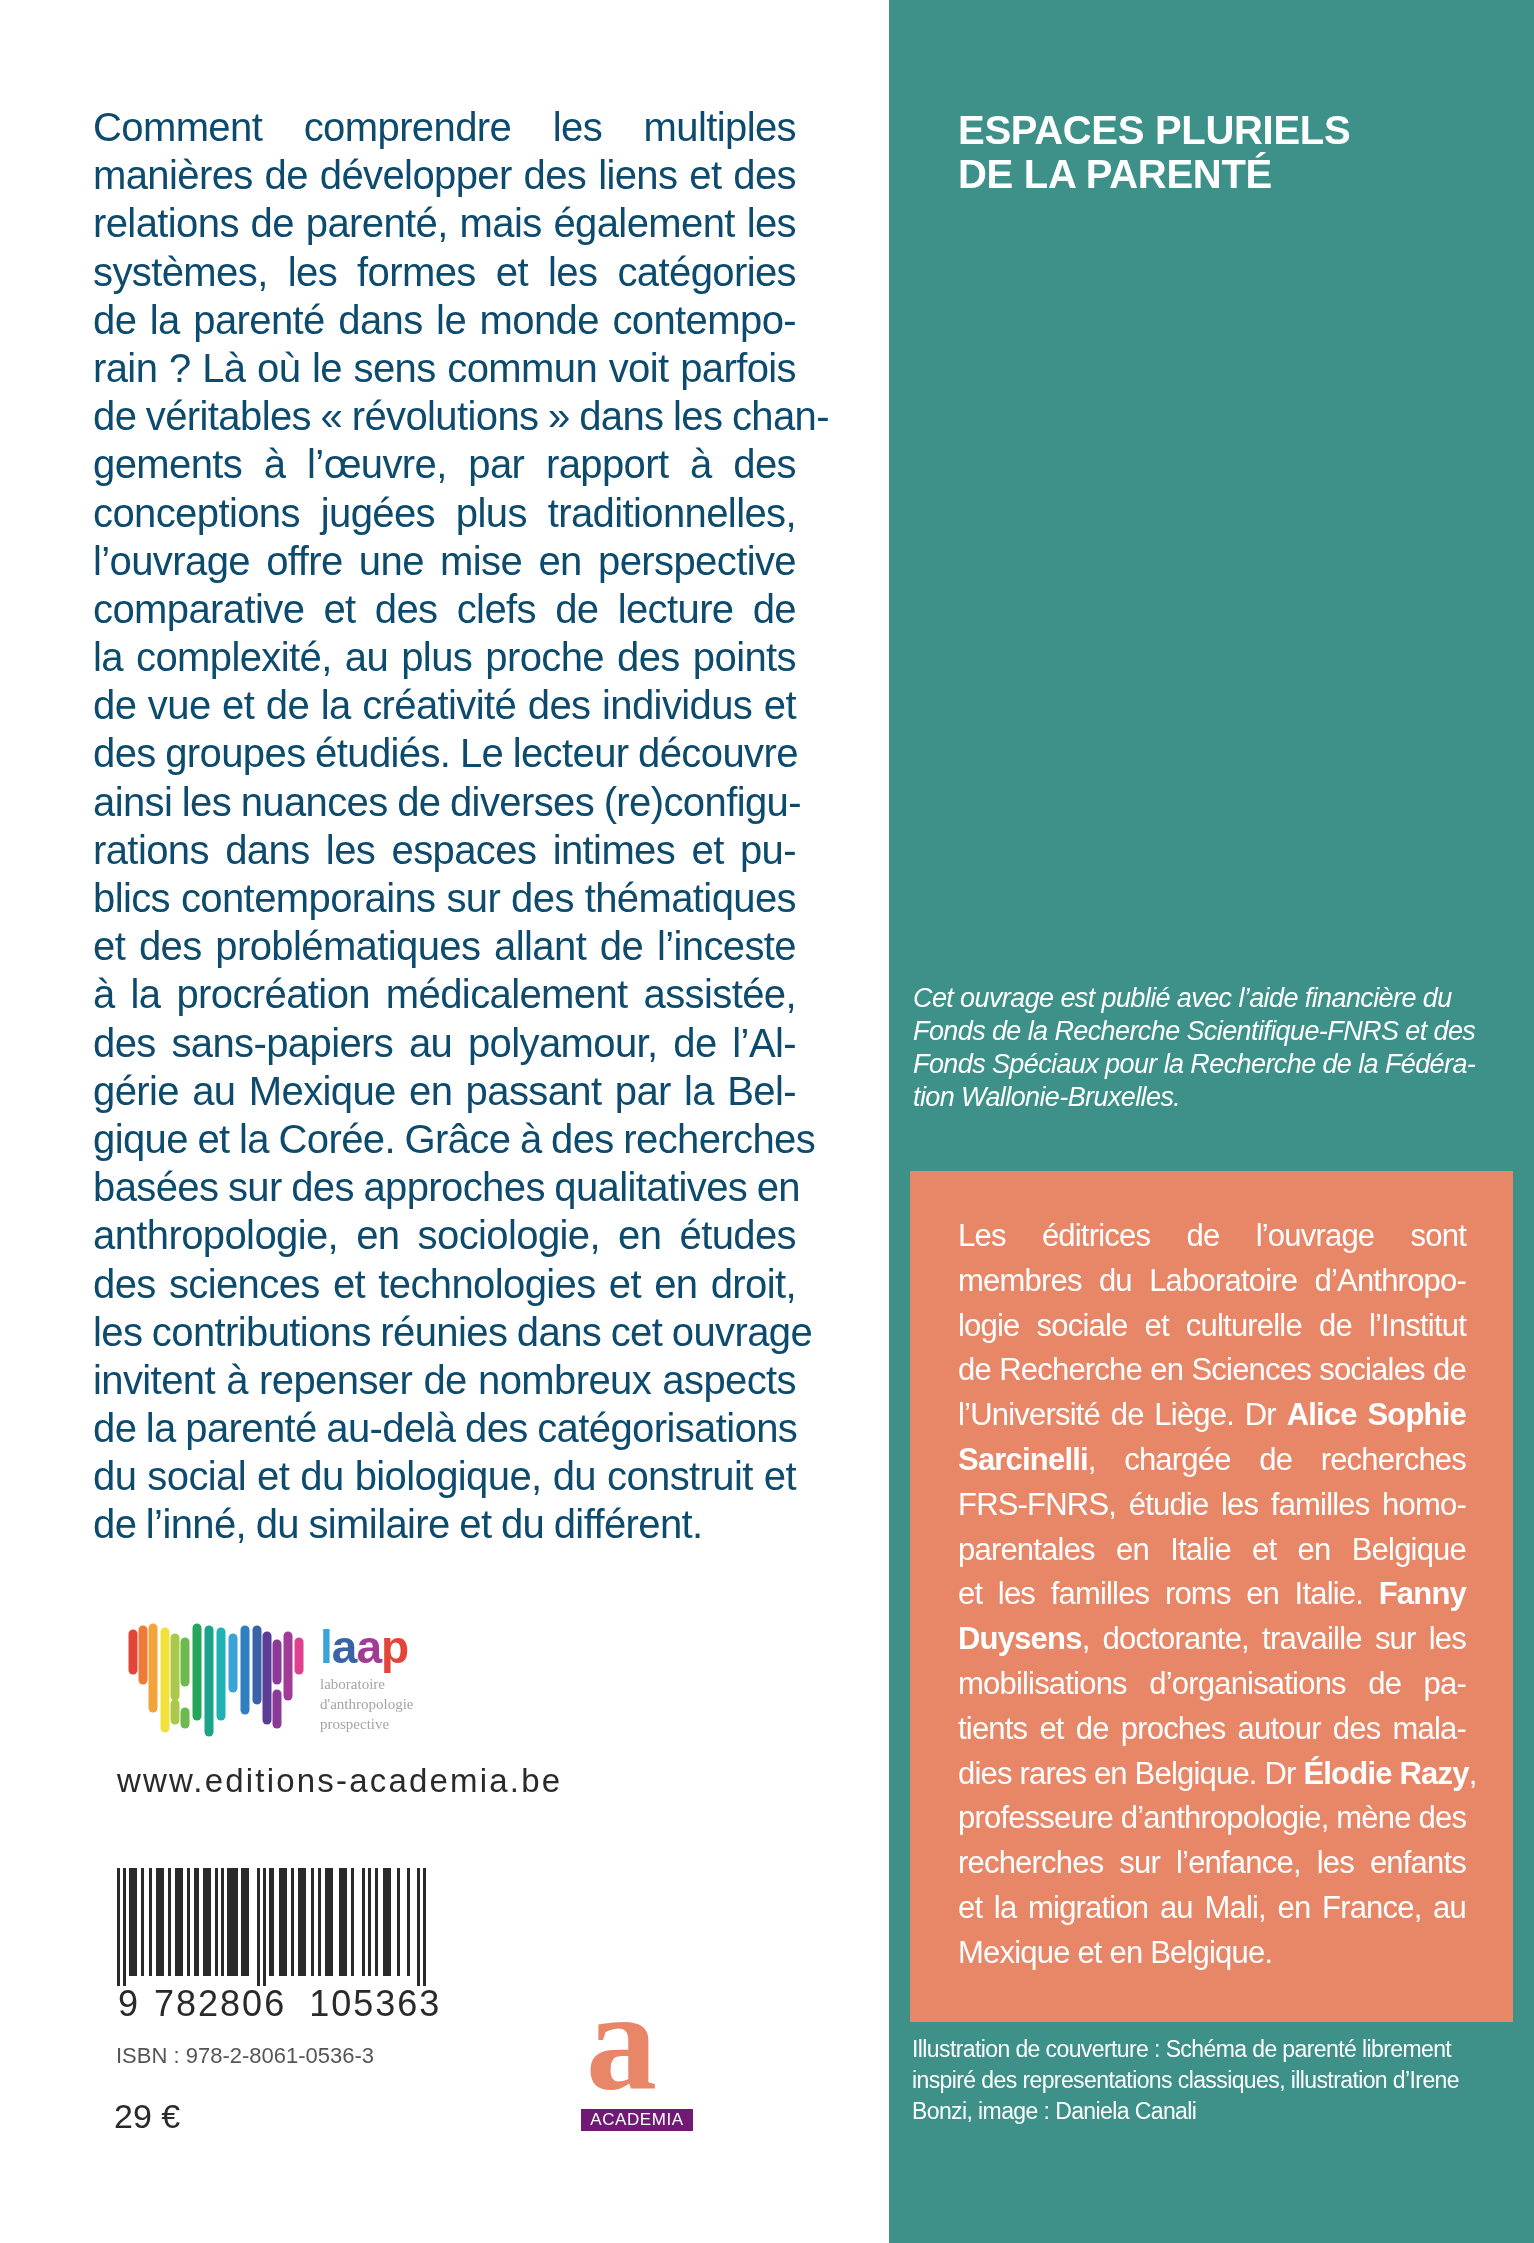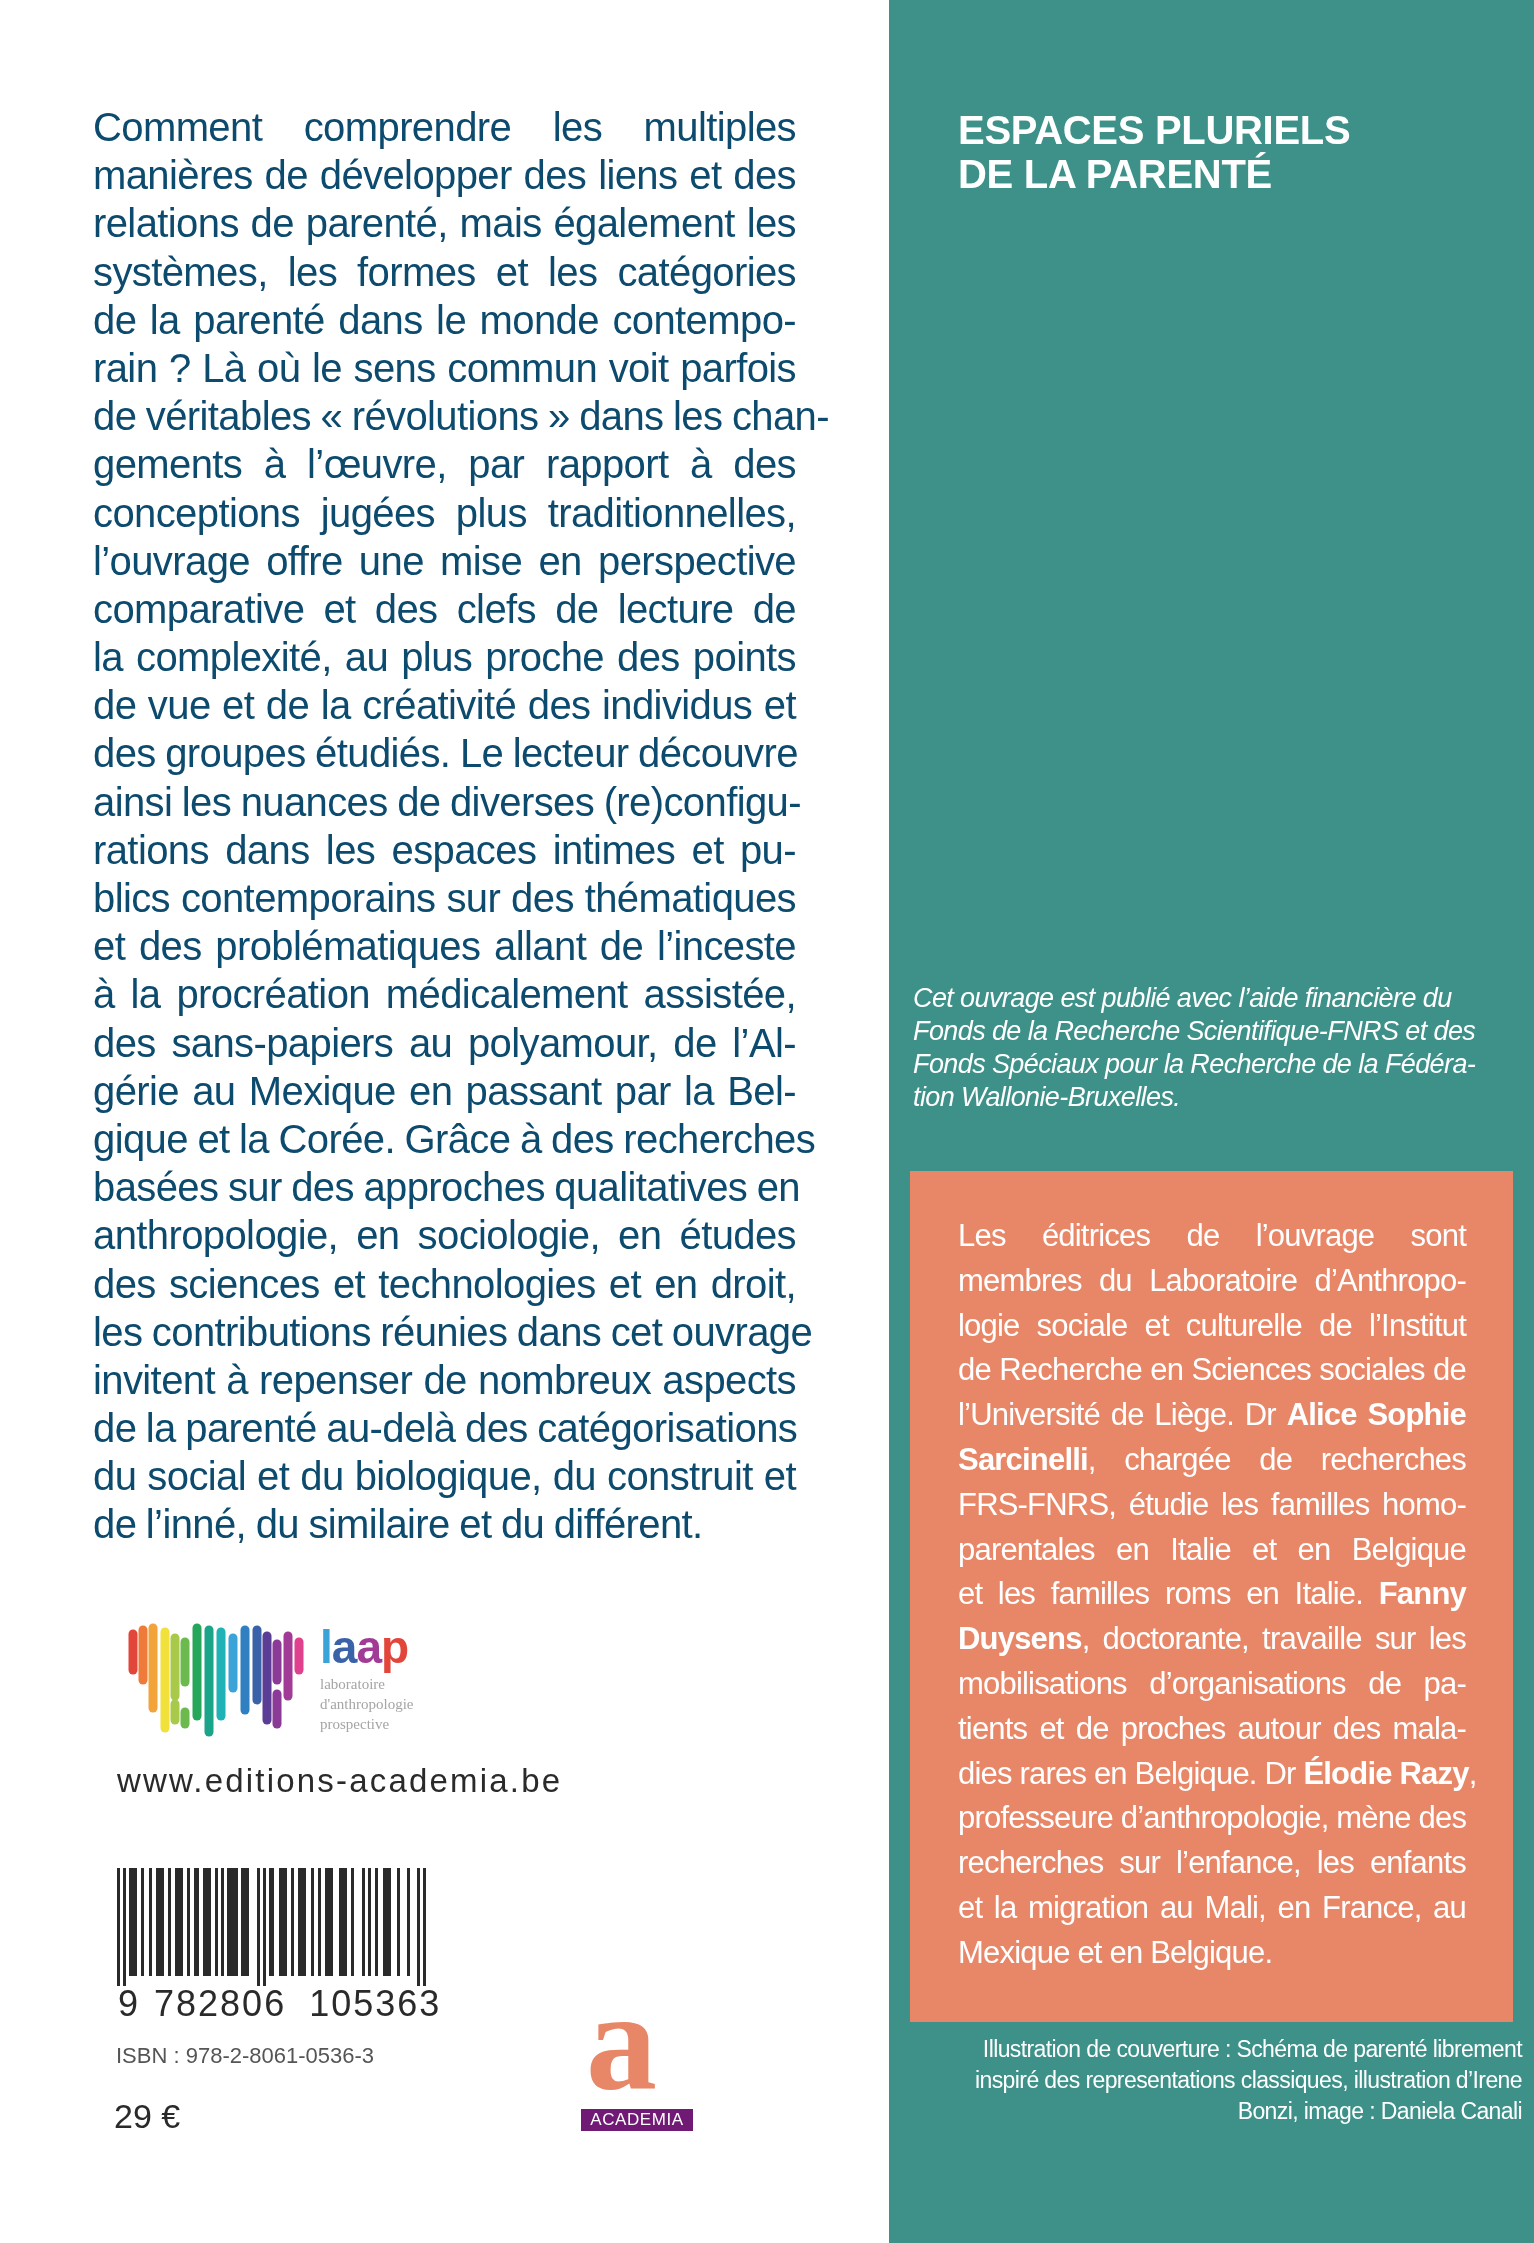--- a/index.html
+++ b/index.html
@@ -77,21 +77,21 @@
     .editors-text {
       position: absolute; left: 958px; top: 1214px; width: 508px; color: #ffffff;
       font-size: 31px; line-height: 44.8px; letter-spacing: -0.8px;
     }
     .editors-text .line { display: block; text-align: justify; text-align-last: justify; white-space: nowrap; height: 44.8px; }
     .editors-text .line.last { text-align-last: left; }
     .editors-text b { font-weight: bold; }
 
     .credit {
       position: absolute; left: 912px; top: 2034px; width: 610px; color: #ffffff;
-      font-size: 23px; line-height: 31px; letter-spacing: -0.6px; text-align: right;
+      font-size: 23px; line-height: 31px; letter-spacing: -0.6px;
     }
     .credit .line { display: block; white-space: nowrap; }
   </style>
 </head>
 <body>
 
 <div class="left-col"></div>
 
 <div class="blurb">
   <span class="line">Comment comprendre les multiples</span>

